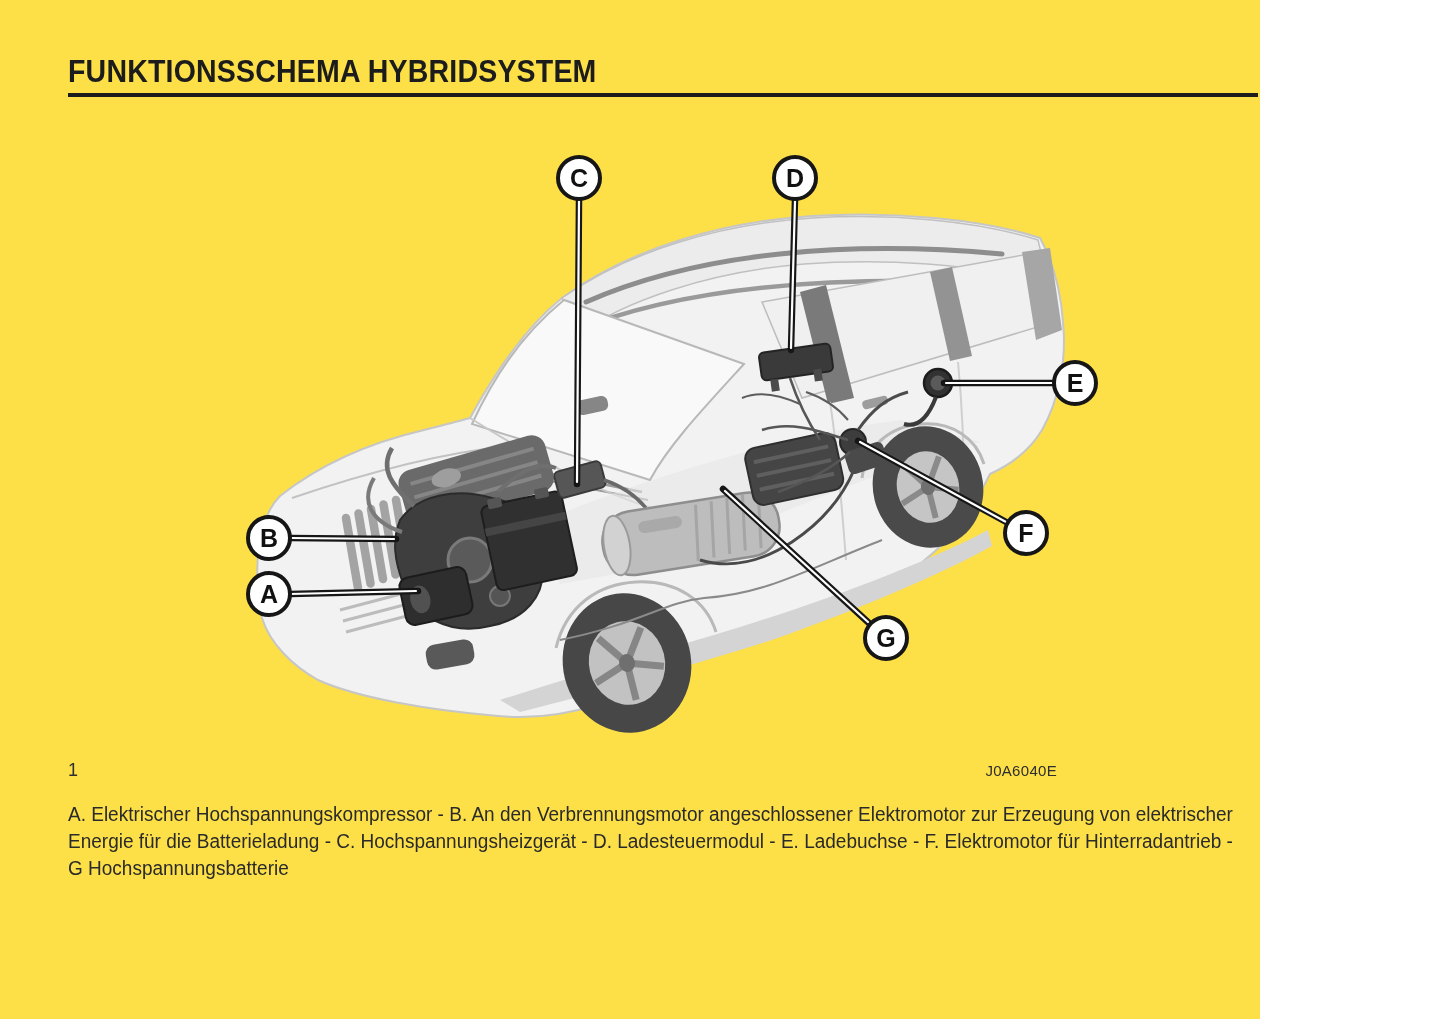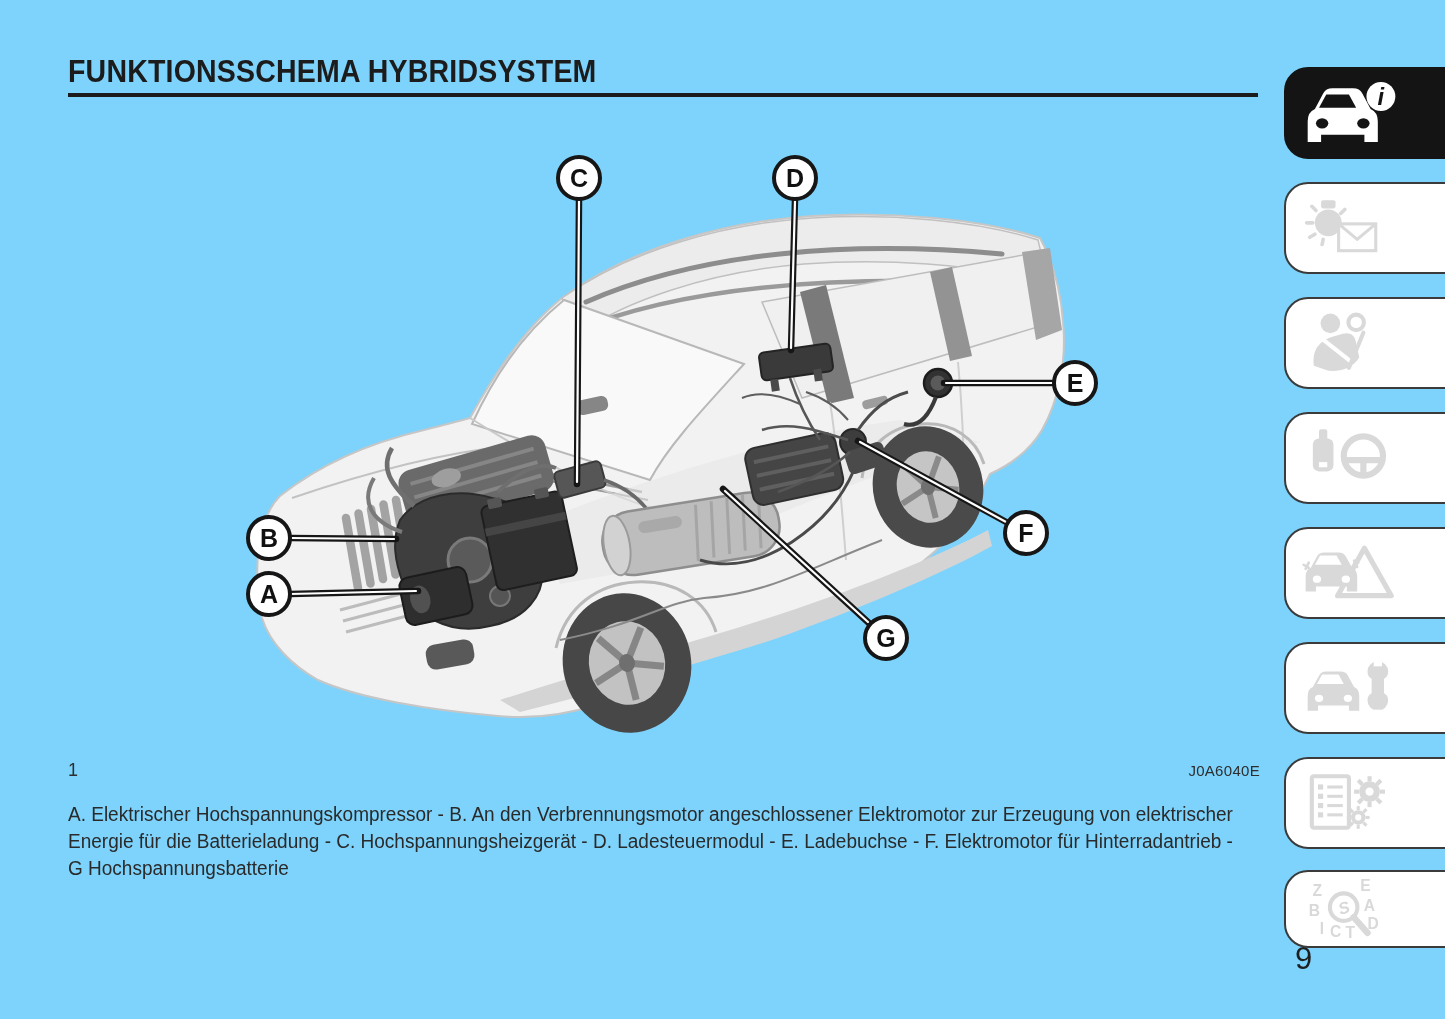--- a/index.html
+++ b/index.html
@@ -1,23 +1,23 @@
 <!DOCTYPE html>
 <html><head>
 <meta charset="utf-8">
 <style>
   html,body{margin:0;padding:0;background:#fff;}
-  .page{position:relative;width:1445px;height:1019px;background:#7dd3fc;overflow:hidden;
+  .page{position:relative;width:1260px;height:1019px;background:#fde047;overflow:hidden;
         font-family:"Liberation Sans",sans-serif;color:#1a1a1a;}
   .title{position:absolute;left:68px;top:54px;margin:0;font-size:31px;font-weight:bold;
          letter-spacing:0.2px;white-space:nowrap;transform:scaleX(.92);transform-origin:left top;color:#1c1c1c;}
   .rule{position:absolute;left:68px;top:93px;width:1190px;height:4px;background:#1c1c1c;}
   .figure-svg{position:absolute;left:230px;top:120px;width:900px;height:640px;}
   .fig-num{position:absolute;left:68px;top:760px;font-size:18px;color:#2e2e2e;}
-  .fig-code{position:absolute;right:185px;top:762px;font-size:15px;letter-spacing:.3px;color:#2e2e2e;}
+  .fig-code{position:absolute;right:203px;top:762px;font-size:15px;letter-spacing:.3px;color:#2e2e2e;}
   .caption{position:absolute;left:68px;top:801px;font-size:20px;line-height:27px;color:#2a2a2a;
            transform:scaleX(.95);transform-origin:left top;}
   .caption div{white-space:nowrap;}
   .tab{position:absolute;left:1284px;width:196px;height:92px;border-radius:24px;background:#fff;
        border:2.5px solid #3b3b3b;box-sizing:border-box;display:flex;align-items:center;
        padding-left:13px;cursor:pointer;}
   .tab.active{background:#141414;border-color:#141414;}
   .tab svg{width:104px;height:66px;flex:none;}
   .page-num{position:absolute;left:1295px;top:941px;font-size:31px;color:#1f1f1f;}
   text{font-family:"Liberation Sans",sans-serif;}

